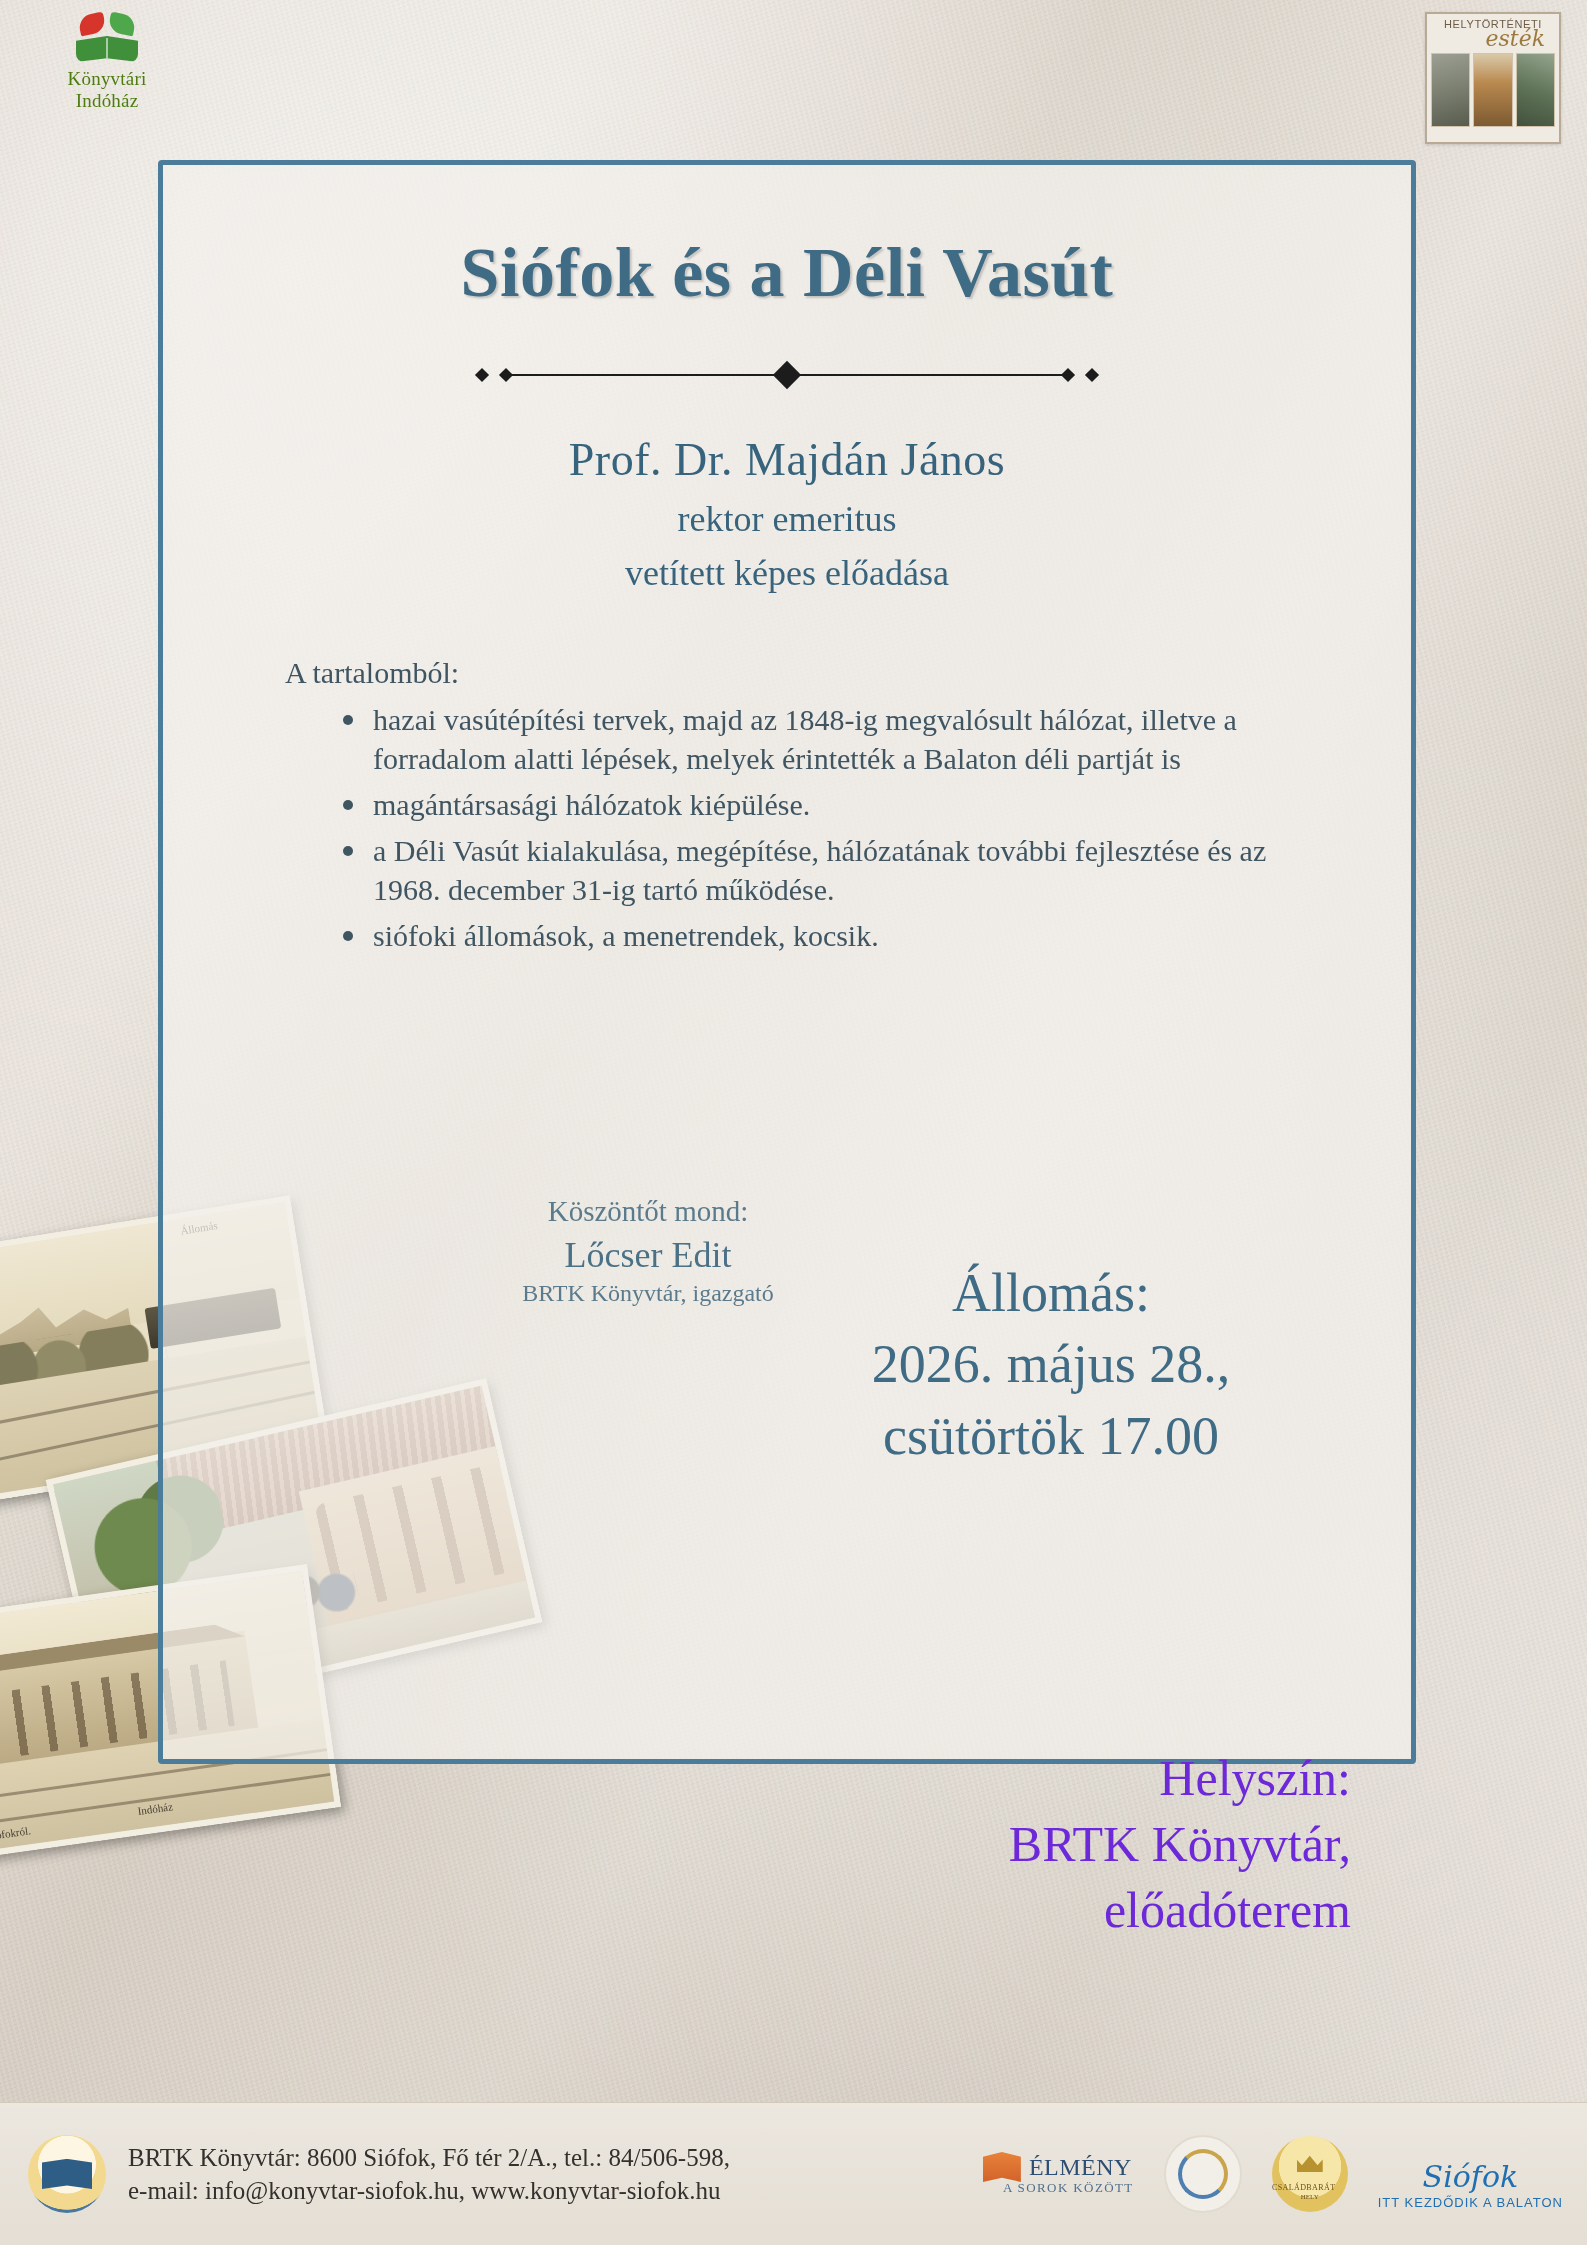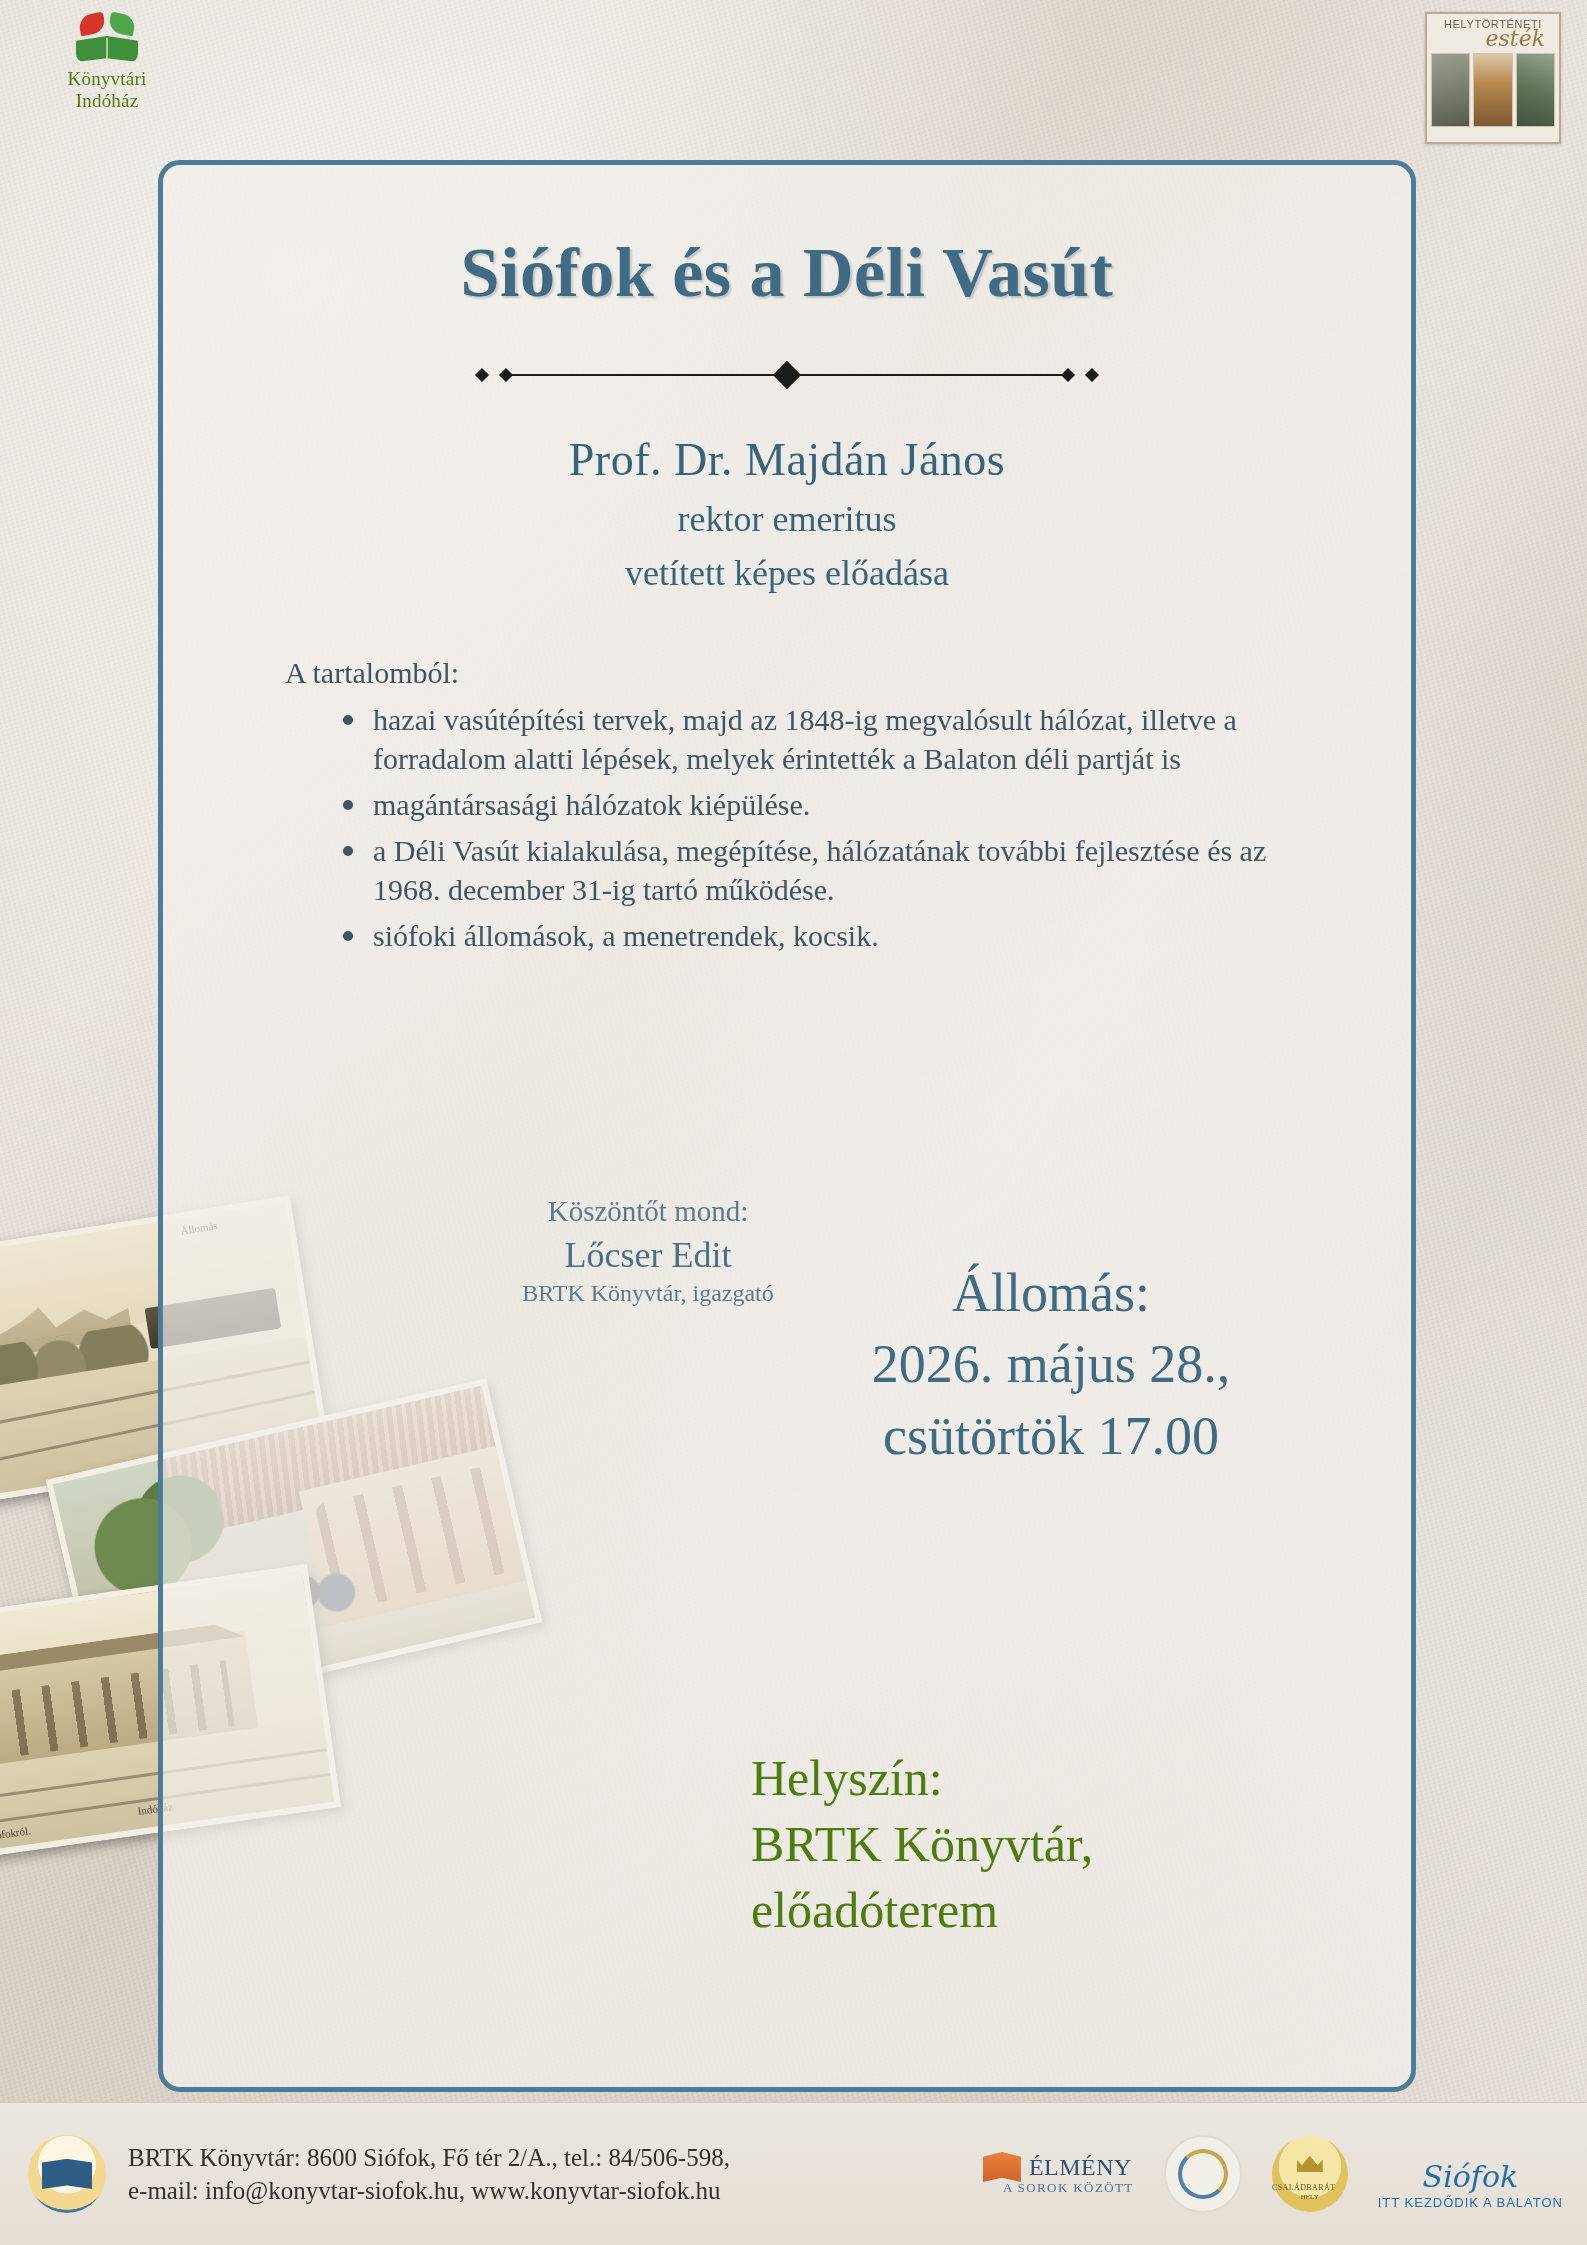--- a/index.html
+++ b/index.html
@@ -104,23 +104,23 @@
   .ht-i1 { background: linear-gradient(165deg,#9c9f92 0%, #7e8374 45%, #585c4e 100%); }
   .ht-i2 { background: linear-gradient(180deg,#d9c9a9 0%, #b9894f 40%, #7d5a32 100%); }
   .ht-i3 { background: linear-gradient(200deg,#94a48d 0%, #5f7458 50%, #42513d 100%); }
 
   
   .poster {
     position: absolute;
     left: 158px;
     top: 160px;
     width: 1258px;
-    height: 1932px;
+    height: 1604px;
     border: 5px solid #4b7c99;
-    border-radius: 22px;
+    border-radius: 4px;
     background: rgba(243,240,235,0.72);
     box-sizing: border-box;
     z-index: 3;
   }
 
   .title {
     text-align: center;
     margin-top: 68px;
     font-size: 70px;
     font-weight: bold;
@@ -233,22 +233,22 @@
     text-align: center;
     color: #3f6b84;
     font-size: 54px;
     line-height: 1.32;
   }
   .where {
     position: absolute;
     right: 60px;
     top: 1580px;
     width: 600px;
-    text-align: left;
-    color: #4d7c0f;
+    text-align: right;
+    color: #6d28d9;
     font-size: 50px;
     line-height: 1.32;
   }
 
   
   .photos { position: absolute; left: 0; top: 0; width: 100%; height: 100%; }
   .photo {
     position: absolute;
     background: #efe9da;
     border: 6px solid #f3eee2;

